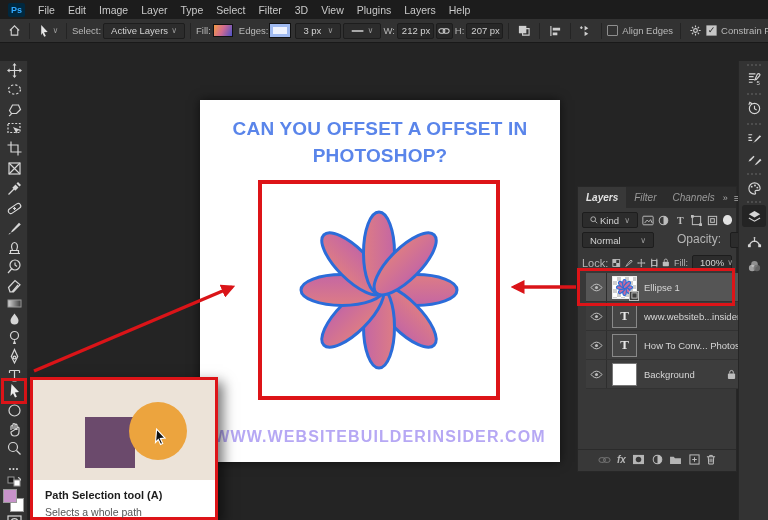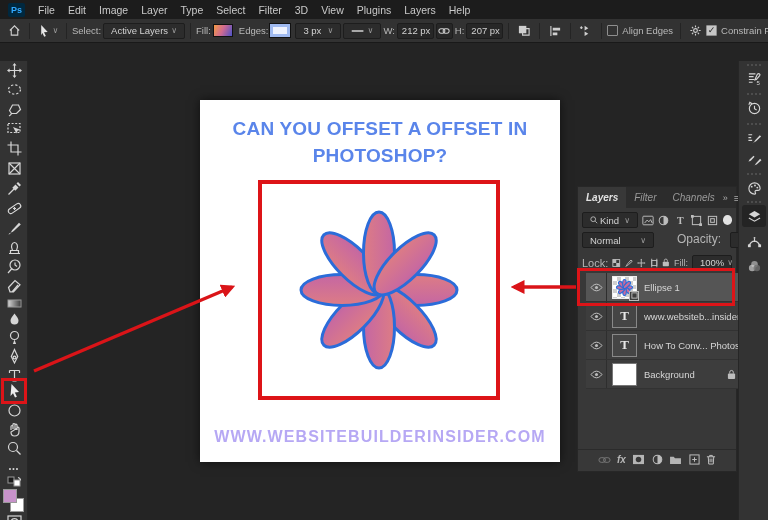--- a/index.html
+++ b/index.html
@@ -642,14 +642,25 @@
   </div>
 
   <div class="redbox" style="left:1px;top:378px;width:26px;height:26px;z-index:40"></div>
   <div class="redbox" style="left:577px;top:268px;width:158px;height:38px;z-index:40"></div>
 
   <svg id="annot-svg" width="768" height="520">
     <line x1="34" y1="371" x2="232" y2="287" stroke="#da1418" stroke-width="3.5" marker-end="url(#ah)"></line>
     <line x1="576" y1="287" x2="514" y2="287" stroke="#da1418" stroke-width="3.5" marker-end="url(#ah)"></line>
   </svg>
 
+  <div id="tooltip" class="abs">
+    <div id="tt-illus">
+      <div id="tt-square"></div>
+      <div id="tt-circle"></div>
+      <svg id="tt-cursor" width="16" height="18" viewBox="0 0 13 16">
+        <path d="M3.5 1l7.5 8-4.2.4 2.1 4.3-1.9.9-2-4.3-2.5 2.6z" fill="#111" stroke="#fff" stroke-width="1"></path>
+      </svg>
+    </div>
+    <div id="tt-title">Path Selection tool (A)</div>
+    <div id="tt-desc">Selects a whole path</div>
+  </div>
 
 </div>
 
 </body></html>

